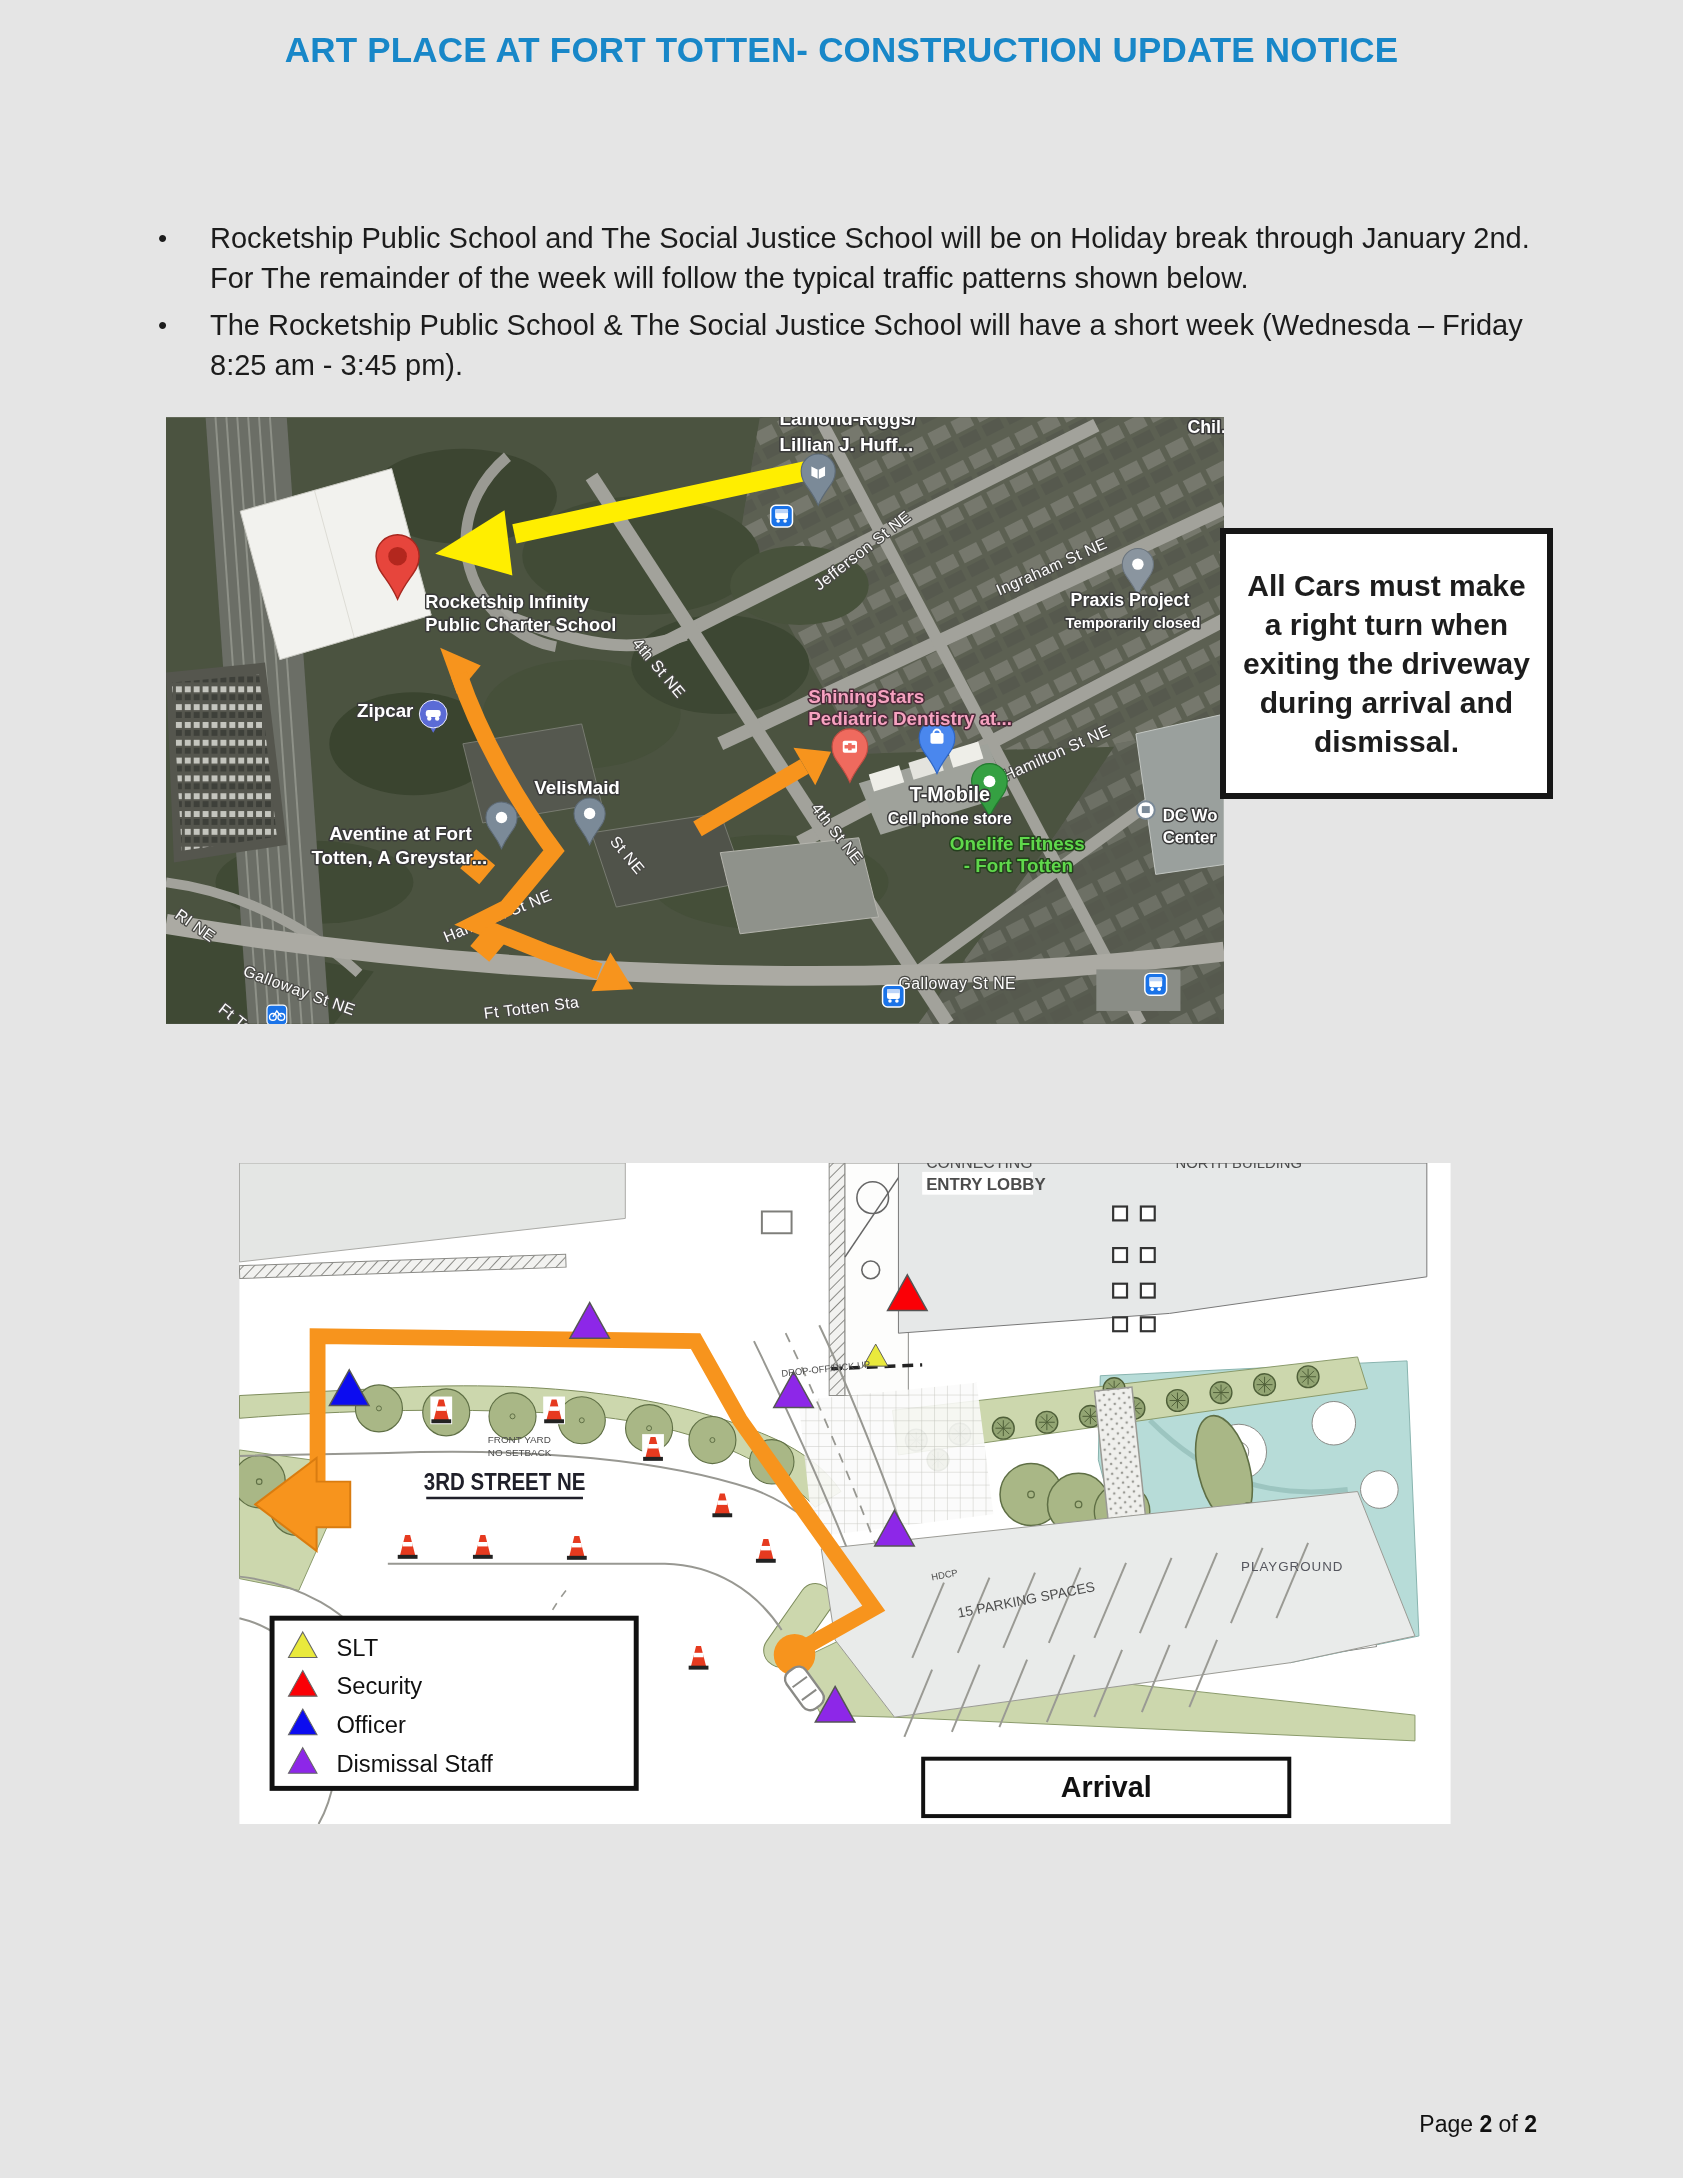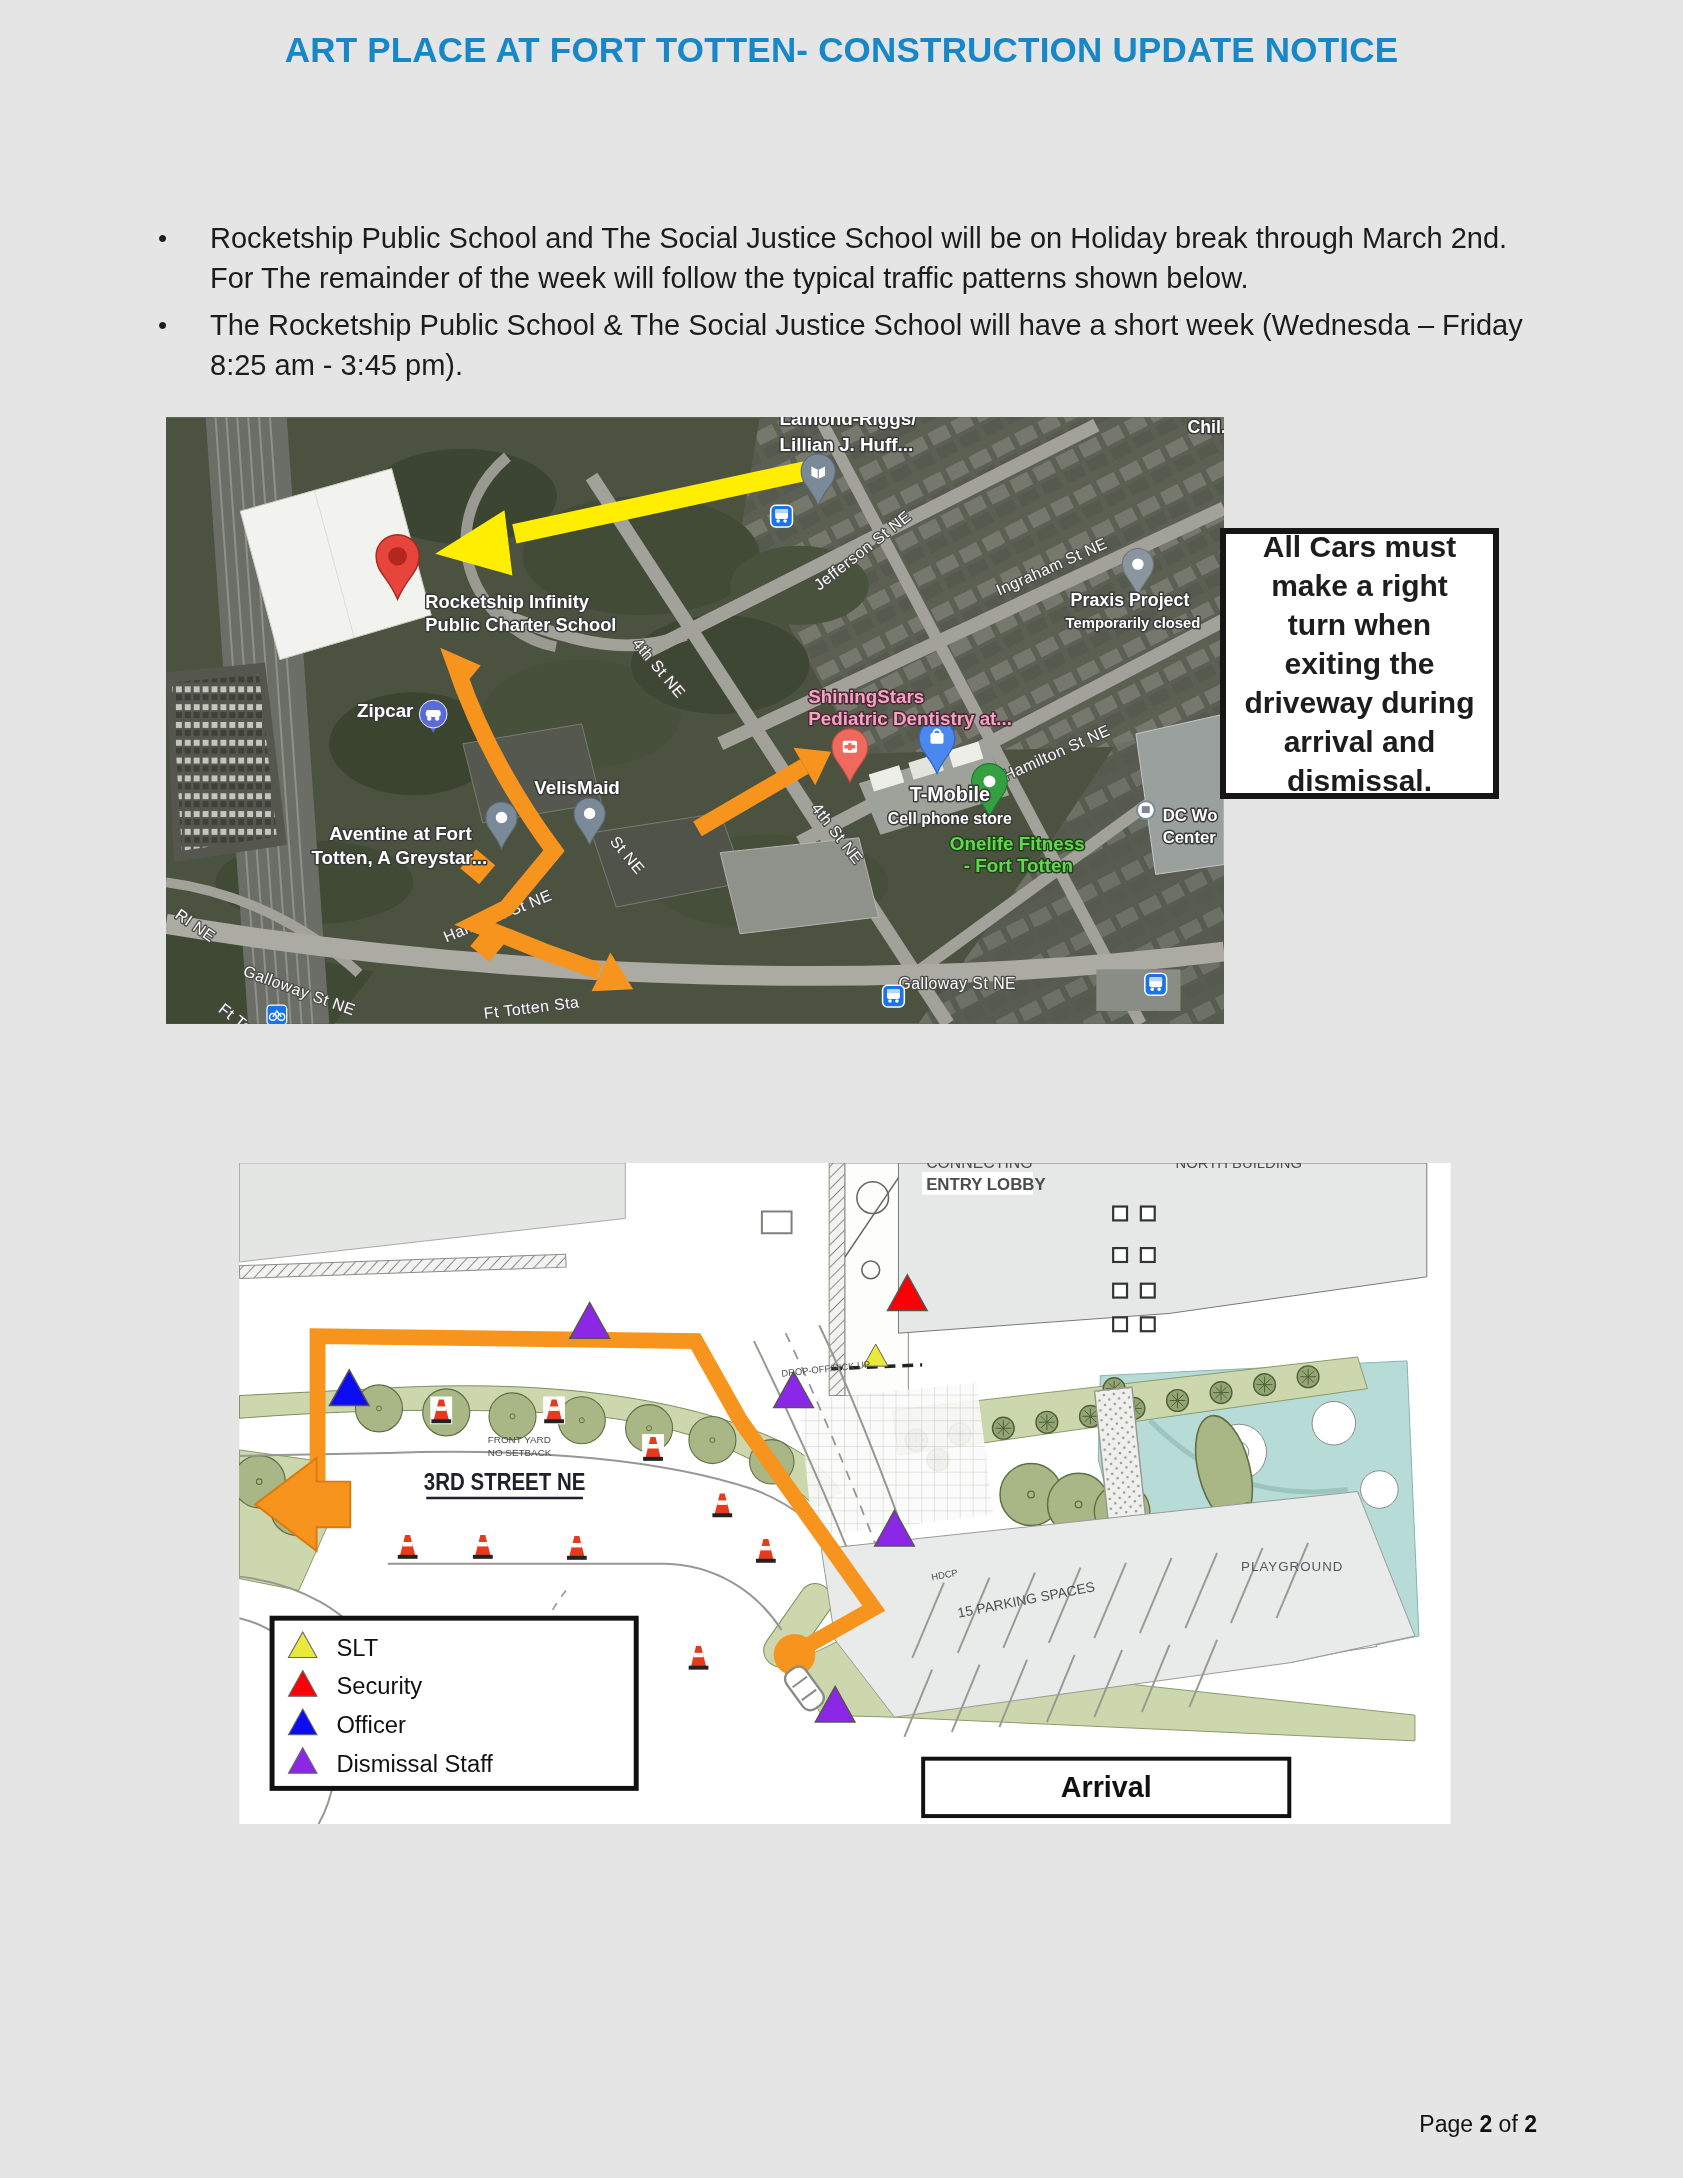--- a/index.html
+++ b/index.html
@@ -4,21 +4,21 @@
 <style>
   html,body{margin:0;padding:0;background:#fff;}
   #page{position:relative;width:1683px;height:2178px;background:#e5e5e5;overflow:hidden;
         font-family:"Liberation Sans",sans-serif;color:#1a1a1a;}
   #title{position:absolute;left:0;top:30px;width:1683px;text-align:center;
          font-size:35px;font-weight:bold;color:#1887c8;letter-spacing:0.2px;}
   #bullets{position:absolute;left:158px;top:218px;width:1394px;font-size:29px;line-height:40px;color:#1c1c1c;}
   .bullet{display:flex;margin-bottom:7px;}
   .bullet .dot{width:52px;flex:0 0 52px;font-size:26px;}
   #map-wrap{position:absolute;left:166px;top:417px;width:1058px;height:607px;overflow:hidden;}
-  #callout{position:absolute;left:1220px;top:528px;width:279px;height:271px;border:6px solid #161616;
+  #callout{position:absolute;left:1220px;top:528px;width:333px;height:271px;border:6px solid #161616;
            background:#fff;display:flex;align-items:center;justify-content:center;box-sizing:border-box;
            text-align:center;font-weight:bold;font-size:30px;line-height:39px;color:#1d1d1d;padding:4px 14px;}
   #plan-wrap{position:absolute;left:239px;top:1163px;width:1212px;height:661px;overflow:hidden;}
   #footer{position:absolute;right:146px;top:2111px;font-size:23px;color:#111;}
   #footer b{font-weight:bold;}
   text{font-family:"Liberation Sans",sans-serif;}
   .mlab{fill:#ffffff;stroke:#3a3a3a;stroke-width:3px;paint-order:stroke;stroke-linejoin:round;font-weight:600;}
   .slab{fill:#fdfdfd;stroke:#4a4a46;stroke-width:2.6px;paint-order:stroke;stroke-linejoin:round;letter-spacing:.5px;}
   .pink{fill:#f6a2c0;stroke:#4a2a38;}
   .green{fill:#5fd84b;stroke:#24401d;}
@@ -27,21 +27,21 @@
 </head>
 <body>
 
 <div id="page">
 
   <div id="title">ART PLACE AT FORT TOTTEN- CONSTRUCTION UPDATE NOTICE</div>
 
   <div id="bullets">
     <div class="bullet">
       <span class="dot">•</span>
-      <span>Rocketship Public School and The Social Justice School will be on Holiday break through March 2nd. For The remainder of the week will follow the typical traffic patterns shown below.</span>
+      <span>Rocketship Public School and The Social Justice School will be on Holiday break through January 2nd. For The remainder of the week will follow the typical traffic patterns shown below.</span>
     </div>
     <div class="bullet">
       <span class="dot">•</span>
       <span>The Rocketship Public School &amp; The Social Justice School will have a short week (Wednesda – Friday 8:25 am - 3:45 pm).</span>
     </div>
   </div>
 
   <div id="map-wrap">
   <svg width="1058" height="607" viewBox="0 0 1069 613">
     <defs>

